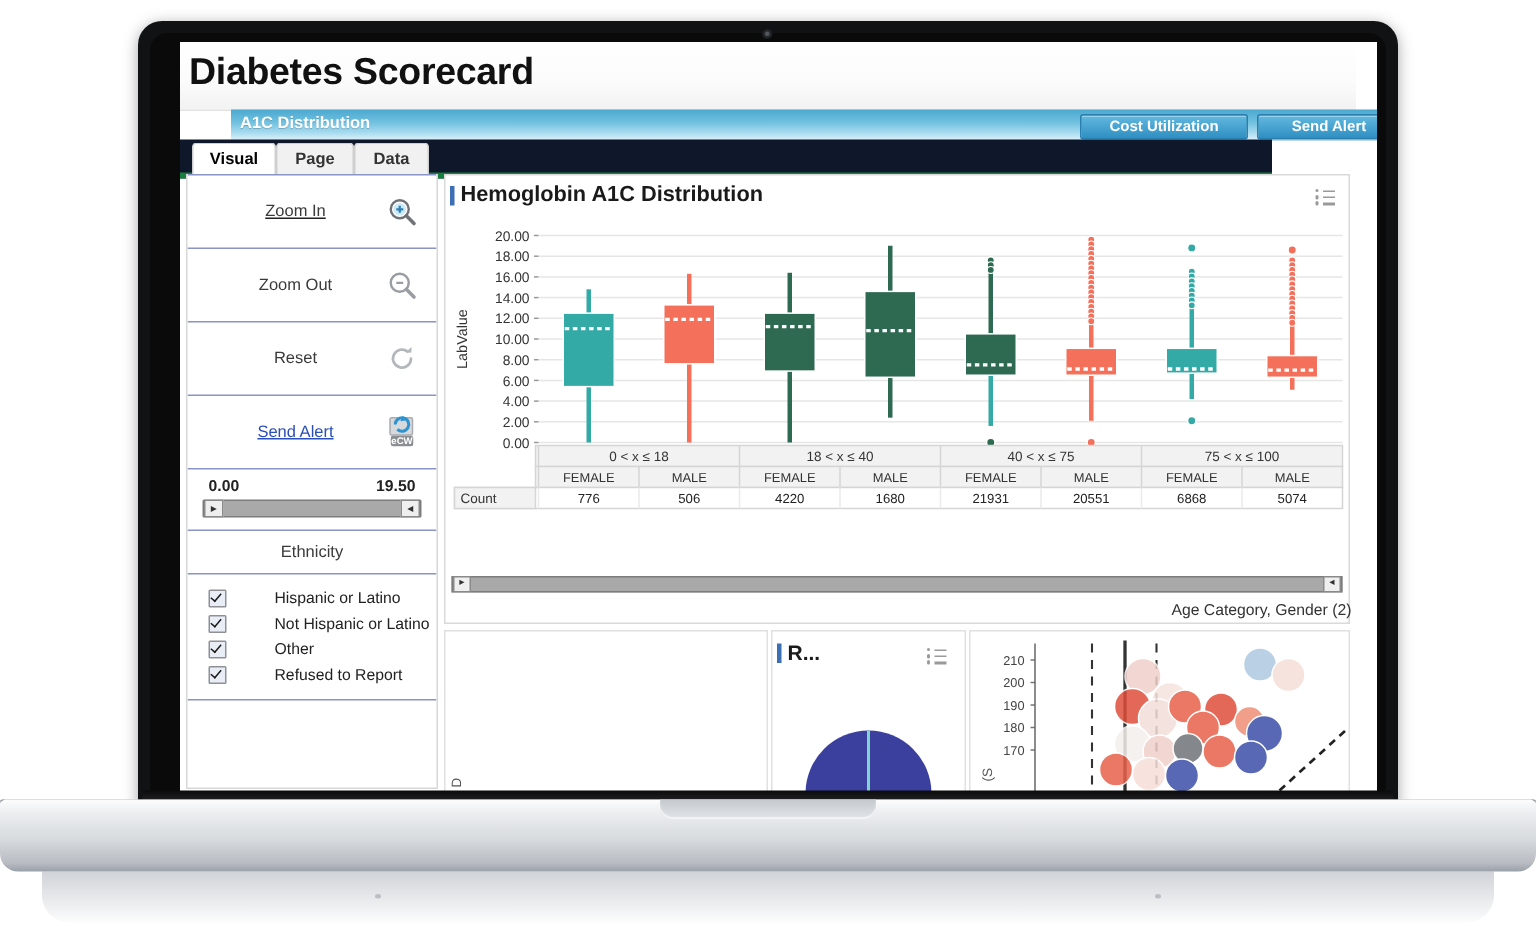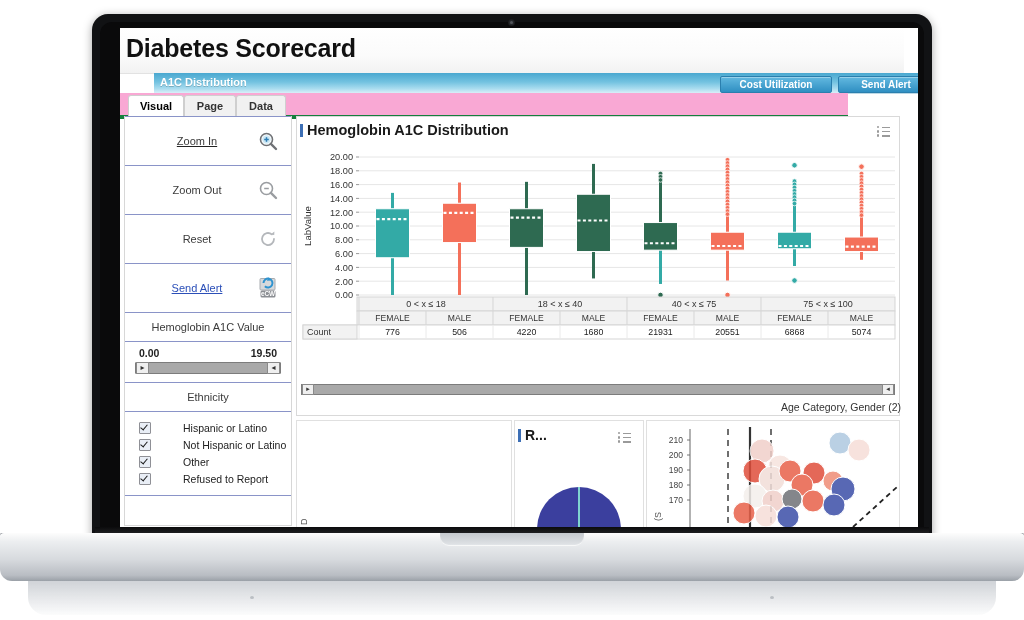--- a/index.html
+++ b/index.html
@@ -93,21 +93,21 @@
     border:1px solid #2b7fae;border-radius:2px;
     color:#fff;font-size:10px;font-weight:bold;text-align:center;
     box-shadow:inset 0 1px 0 rgba(255,255,255,.35);
     cursor:pointer;
   }
   .topbtn.cost{left:566px;width:110px;}
   .topbtn.alert{left:684px;width:94px;}
 
   .tabstrip{
     position:absolute;left:0;top:65px;width:728px;height:22px;
-    background:#f9a8d4;border-bottom:4px solid #15803d;
+    background:#0f172a;border-bottom:4px solid #15803d;
   }
   .tab{
     position:absolute;top:2px;height:20px;line-height:20px;
     font-size:11px;font-weight:bold;color:#333;text-align:center;
     background:#f1f1f1;border:1px solid #cfcfcf;border-bottom:none;
     border-radius:3px 3px 0 0;cursor:pointer;
   }
   .tab.active{background:#ffffff;border-bottom:1px solid #ffffff;color:#000;}
   .tab.t0{left:8px;width:54px;}
   .tab.t1{left:64px;width:50px;}
@@ -275,21 +275,20 @@
             <svg width="26" height="24" viewBox="0 0 26 24">
               <rect x="5" y="2.5" width="15" height="11.5" rx="1" fill="#d7d9dc" stroke="#a9acb0" stroke-width="1"></rect>
               <path d="M8.5 7 a4.5 4.5 0 1 1 1.4 3.3" fill="none" stroke="#2f93cf" stroke-width="2"></path>
               <path d="M13.6 1.2 L15.3 4.4 L11.9 4.8 Z" fill="#2f93cf"></path>
               <rect x="5.5" y="14.5" width="15" height="7" rx="1.5" fill="#8b8e93"></rect>
               <text x="13" y="20" font-family="Liberation Sans, sans-serif" font-size="6.4" fill="#ffffff" text-anchor="middle" font-weight="bold">eCW</text>
             </svg>
           </span>
         </div>
 
-        <div class="srow-hdr">Hemoglobin A1C Value</div>
 
         <div class="slider-wrap">
           <div class="slider-nums">
             <span>0.00</span>
             <span>19.50</span>
           </div>
           <div class="slider-track">
             <span class="slider-handle">▸</span>
             <span class="slider-handle">◂</span>
           </div>

